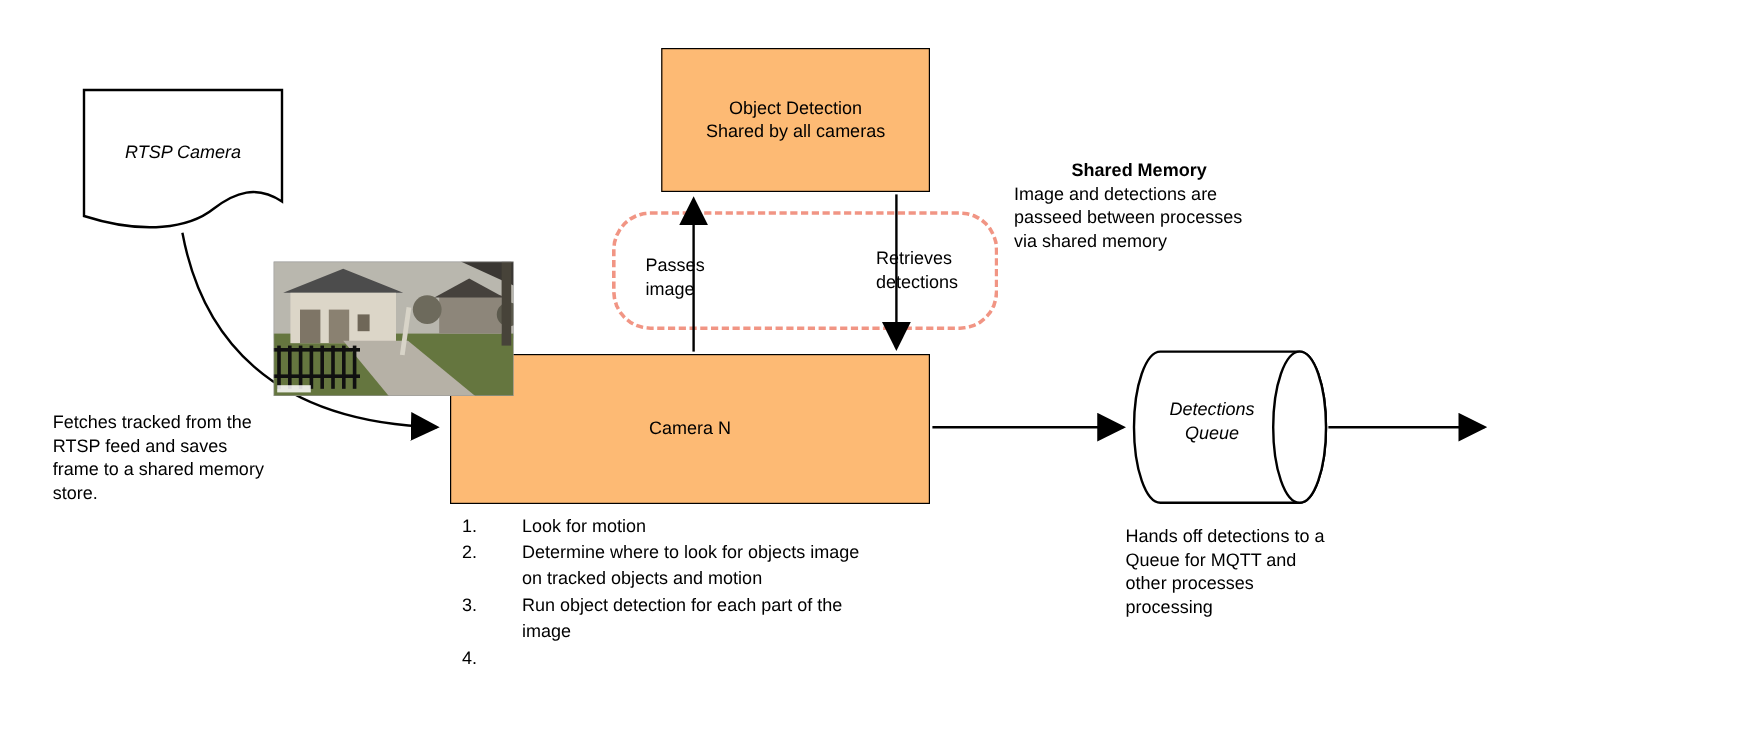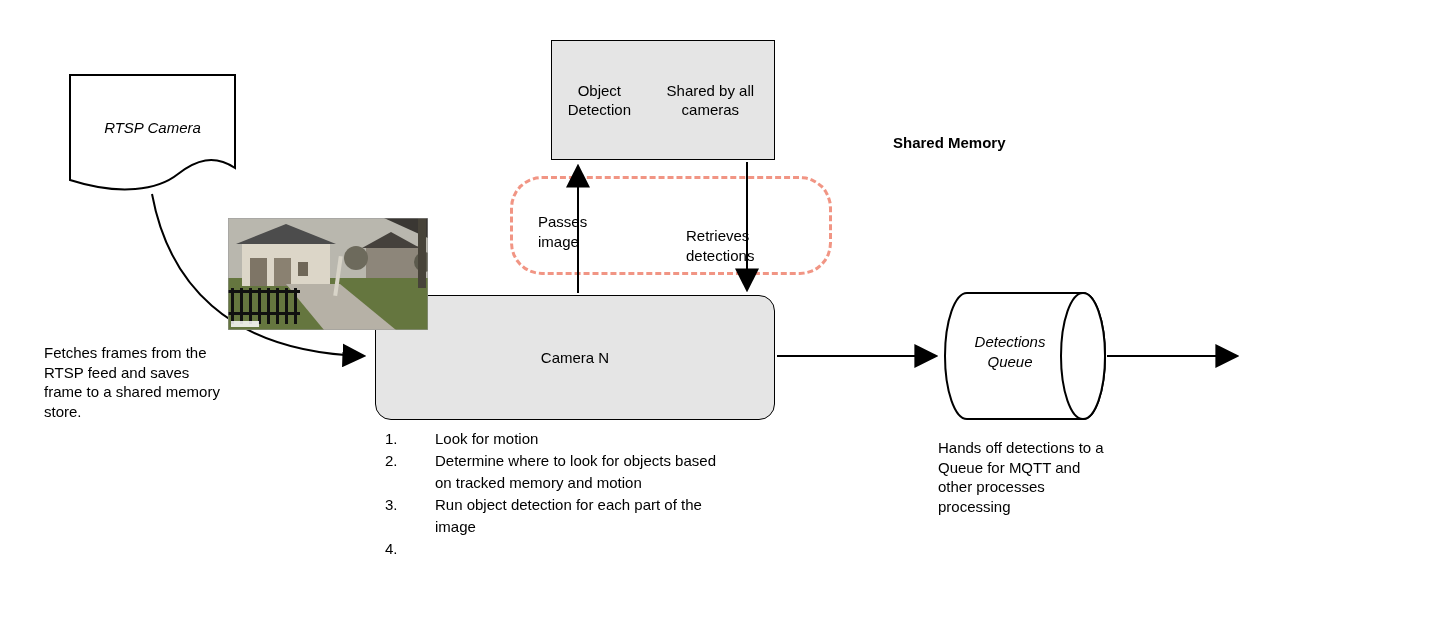--- a/index.html
+++ b/index.html
@@ -4,22 +4,22 @@
 <style>
   * { margin:0; padding:0; box-sizing:border-box; }
   html,body { background:#ffffff; }
   .canvas {
     position:relative; width:1448px; height:625px; background:#ffffff;
     font-family:"Liberation Sans", sans-serif; color:#000; font-size:15px; line-height:1.3;
     overflow:hidden;
   }
   .abs { position:absolute; }
   .box {
-    background:#e5e5e5; border:1.5px solid #000;
-    display:flex; flex-direction:row; align-items:center; justify-content:center;
+    background:#fdba74; border:1.5px solid #000;
+    display:flex; flex-direction:column; align-items:center; justify-content:center;
     text-align:center; z-index:2;
   }
   .note { z-index:5; }
   .italic { }
   .bold { font-weight:bold;margin-left:48px; }
   #shared-memory-region {
     border:3px dashed #F19584; border-radius:32px; z-index:1; background:transparent;
   }
   #arrow-layer { left:0; top:0; z-index:3; }
   #camera-photo { z-index:4; }
@@ -108,37 +108,38 @@
   <div class="abs note center-text" style="left:75px; top:118px; width:155px;">RTSP Camera</div>
 
   <div class="abs box" id="object-detection-box" style="left:551px; top:40px; width:224px; height:120px;">
     <div>Object Detection</div>
     <div class="italic">Shared by all cameras</div>
   </div>
 
   <div class="abs" id="shared-memory-region" style="left:510px; top:176px; width:322px; height:99px;"></div>
 
   <div class="abs edge-label" style="left:538px; top:212px; width:60px;">Passes image</div>
-  <div class="abs edge-label" style="left:686px; top:206px; width:82px;margin-top:20px;">Retrieves detections</div>
+  <div class="abs edge-label" style="left:730px; top:206px; width:82px;">Retrieves detections</div>
 
   <div class="abs note" style="left:845px; top:133px; width:212px;">
     <div class="bold">Shared Memory</div>
+    <div>Image and detections are passeed between processes via shared memory</div>
   </div>
 
-  <div class="abs box" style="left:375px; top:295px; width:400px; height:125px;border-radius:16px;">
+  <div class="abs box" style="left:375px; top:295px; width:400px; height:125px;">
     <div>Camera N</div>
   </div>
 
-  <div class="abs note" style="left:44px; top:343px; width:178px;">Fetches frames from the RTSP feed and saves frame to a shared memory store.</div>
+  <div class="abs note" style="left:44px; top:343px; width:178px;">Fetches tracked from the RTSP feed and saves frame to a shared memory store.</div>
 
   <div class="abs steps" style="left:385px; top:428px;">
     <span class="num">1.</span>
     <span>Look for motion</span>
     <span class="num">2.</span>
-    <span>Determine where to look for objects based on tracked memory and motion</span>
+    <span>Determine where to look for objects image on tracked objects and motion</span>
     <span class="num">3.</span>
     <span>Run object detection for each part of the image</span>
     <span class="num">4.</span>
   </div>
 
   <div class="abs note center-text" style="left:960px; top:332px; width:100px;">Detections Queue</div>
 
   <div class="abs note" style="left:938px; top:438px; width:178px;">Hands off detections to a Queue for MQTT and other processes processing</div>
 
 

